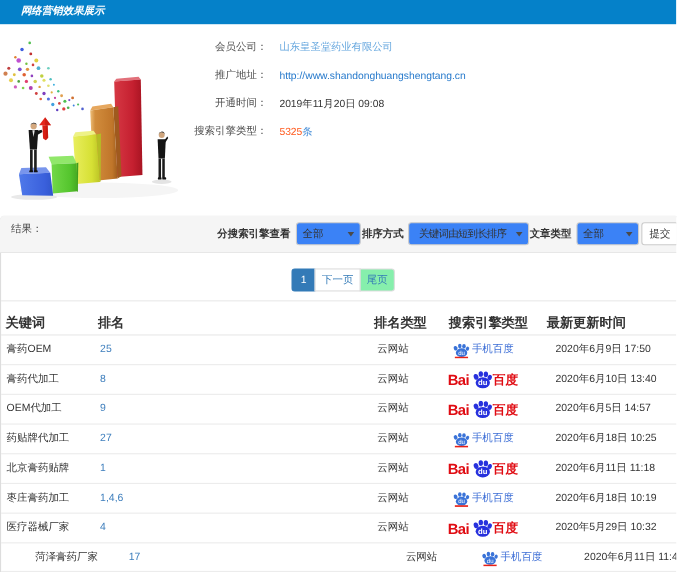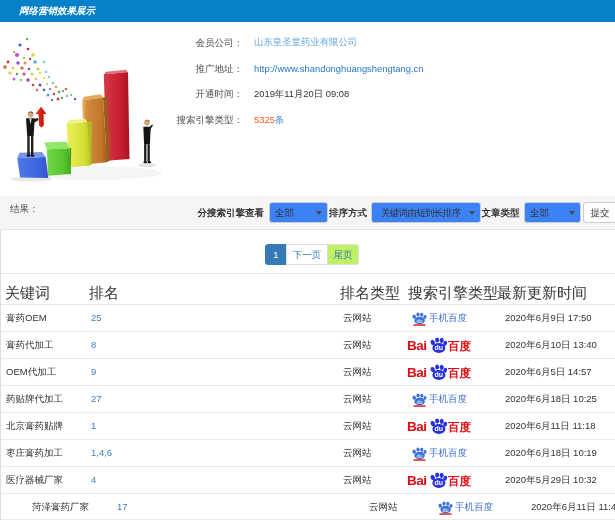--- a/index.html
+++ b/index.html
@@ -14,23 +14,23 @@
 .phead{left:0px;top:196px;width:617px;height:34px;background:#f5f5f5;border-bottom:1px solid #e7e7e7;border-radius:4px 4px 0 0;box-sizing:border-box;}
 .jieguo{left:10px;top:202px;font-size:9.5px;color:#4a4a4a;height:13px;line-height:13px;}
 .flbl{font-size:9.5px;font-weight:bold;color:#333;height:21px;line-height:21px;top:202px;text-align:right;}
 .sel{top:202px;height:21px;background:#3b82f6;border:1px solid #ccc;border-radius:3px;box-sizing:border-box;font-size:9.5px;color:#333;}
 .sel .tx{position:absolute;left:5px;top:0;line-height:19px;}
 .sel .ar{position:absolute;right:5px;top:8px;width:0;height:0;border-left:3px solid transparent;border-right:3px solid transparent;border-top:4px solid #4a4a4a;}
 .btn{left:583px;top:202px;width:34px;height:21px;background:#fff;border:1px solid #ccc;border-radius:3px;box-sizing:border-box;font-size:9.5px;color:#333;text-align:center;line-height:19px;}
 .pg{top:244px;height:21px;box-sizing:border-box;font-size:9.5px;line-height:19px;text-align:center;}
 .pg1{left:265px;width:22px;background:#337ab7;border:1px solid #337ab7;color:#fff;border-radius:3px 0 0 3px;}
 .pg2{left:286px;width:42px;background:#fff;border:1px solid #ddd;color:#337ab7;}
-.pg3{left:327px;width:32px;background:#bef264;border:1px solid #ddd;color:#337ab7;border-radius:0 3px 3px 0;}
+.pg3{left:327px;width:32px;background:#86efac;border:1px solid #ddd;color:#337ab7;border-radius:0 3px 3px 0;}
 .tline{left:1px;top:273px;width:614px;border-top:1px solid #e8e8e8;height:0;}
-.th{top:287px;font-size:15px;font-weight:normal;color:#333;height:12px;line-height:12px;}
+.th{top:287px;font-size:12px;font-weight:bold;color:#333;height:12px;line-height:12px;}
 .row{left:1px;width:614px;height:27px;border-bottom:1px solid #ececec;padding-left:25px;}
 .row span{position:absolute;top:50%;margin-top:-6.5px;height:13px;line-height:13px;font-size:9.5px;color:#333;}
 .row .kw{left:5px;}
 .row .rk{left:90px;color:#3f7fbd;}
 .row .yw{left:342px;}
 .row .dt{left:504px;}
 .row .mbtx{left:428px;color:#3e6fd6;}
 .row .bai{font-weight:bold;color:#e00b12;}
 .row .bai1{left:406px;font-size:13.5px;margin-top:-6.5px !important;height:16px !important;line-height:16px !important;letter-spacing:-0.5px;}
 .row .bai2{left:447px;font-size:11.5px;margin-top:-4.5px !important;height:13px !important;line-height:13px !important;}

